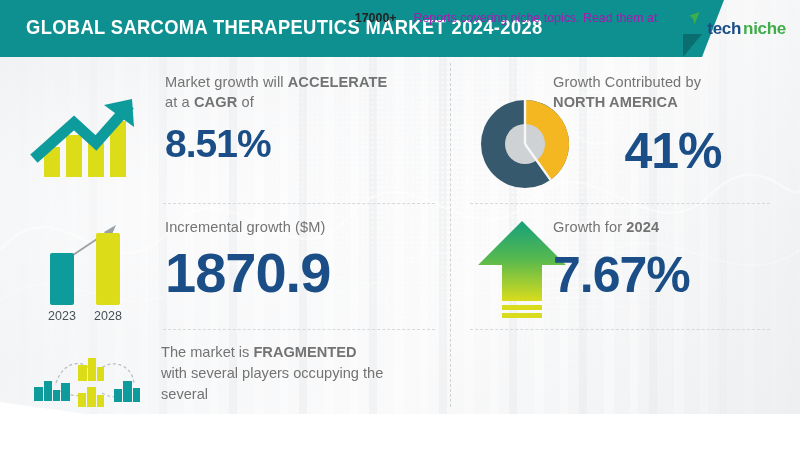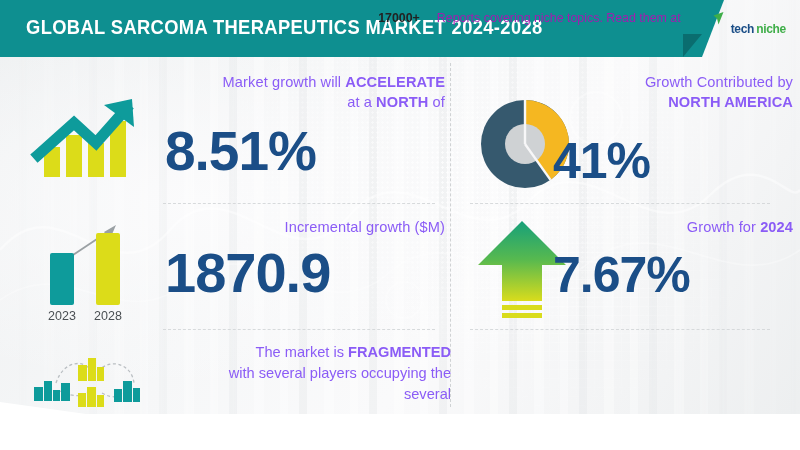--- a/index.html
+++ b/index.html
@@ -104,39 +104,39 @@
     opacity: .9;
   }
   .h-div-l1 { left: 163px; top: 146px; width: 272px; }
   .h-div-l2 { left: 163px; top: 272px; width: 272px; }
   .h-div-r1 { left: 470px; top: 146px; width: 300px; }
   .h-div-r2 { left: 470px; top: 272px; width: 300px; }
 
   
   .block { position: absolute; }
 
-  .txt { color: #8b5cf6; text-align: right; }
+  .txt { color: #737373; }
   .lead { font-size: 14.6px; line-height: 20px; letter-spacing: .1px; }
   .lead b { font-weight: 700; }
   .huge {
     font-weight: 700;
     color: #1b4e87;
     letter-spacing: -1px;
     line-height: 1;
   }
 
   #block-cagr      { left: 165px; top: 15px;  width: 280px; }
   #block-incr      { left: 165px; top: 160px; width: 280px; }
   #block-frag      { left: 161px; top: 285px; width: 290px; }
   #block-region    { left: 553px; top: 15px;  width: 240px; }
   #block-year      { left: 553px; top: 160px; width: 240px; }
 
-  #cagr-value  { font-size: 55px; margin-top: 12px; }
+  #cagr-value  { font-size: 39px; margin-top: 12px; }
   #incr-value  { font-size: 56px; margin-top: 8px; }
-  #region-value{ font-size: 50px; margin-top: 24px; }
+  #region-value{ font-size: 50px; margin-top: 14px; text-align: center; }
   #year-value  { font-size: 50px; margin-top: 13px; }
 
   .frag-text { font-size: 14.6px; line-height: 21px; }
 
   
   .icon-wrap { position: absolute; }
   #icon-growth   { left: 24px;  top: 30px;  width: 120px; height: 98px; }
   #icon-bars     { left: 24px;  top: 150px; width: 120px; height: 118px; }
   #icon-cities   { left: 20px;  top: 288px; width: 128px; height: 70px; }
   #icon-donut    { left: 470px; top: 32px;  width: 110px; height: 110px; }
@@ -158,21 +158,21 @@
   }
   .footer-inner {
     position: absolute; right: 14px; top: 0;
     height: 36px;
     display: flex; align-items: center; gap: 17px;
     z-index: 9;
   }
   .footer-count { font-size: 12.4px; font-weight: 700; color: #222; }
   .footer-text  { font-size: 12.4px; color: #a21caf; }
   .logo { display: flex; align-items: center; gap: 2px; margin-left: 14px; }
-  .logo-word { font-size: 12px; font-weight: 700; letter-spacing: -.3px; margin-top: 22px; }
+  .logo-word { font-size: 17px; font-weight: 700; letter-spacing: -.3px; margin-top: 22px; }
   .logo-tech { color: #1b4e87; }
   .logo-navio { color: #3fae49; }
 </style>
 </head>
 <body>
 
 <div id="infographic">
 
   <div class="bg-layer bg-base"></div>
   <div class="bg-layer bg-bars"></div>
@@ -271,21 +271,21 @@
         </defs>
         <path d="M52,6 L96,50 L72,50 L72,86 L32,86 L32,50 L8,50 Z" fill="url(#arrGrad)"></path>
         <rect x="32" y="90" width="40" height="5" fill="#d9dc1c"></rect>
         <rect x="32" y="98" width="40" height="5" fill="#d9dc1c"></rect>
       </svg>
     </div>
 
     <div class="block" id="block-cagr">
       <div class="lead txt">
         <span>Market growth will </span><b>ACCELERATE</b><br>
-        <span>at a </span><b>NORTH</b><span> of</span>
+        <span>at a </span><b>CAGR</b><span> of</span>
       </div>
       <div class="huge" id="cagr-value">8.51%</div>
     </div>
 
     <div class="block" id="block-incr">
       <div class="lead txt">Incremental growth ($M)</div>
       <div class="huge" id="incr-value">1870.9</div>
     </div>
 
     <div class="block" id="block-frag">

